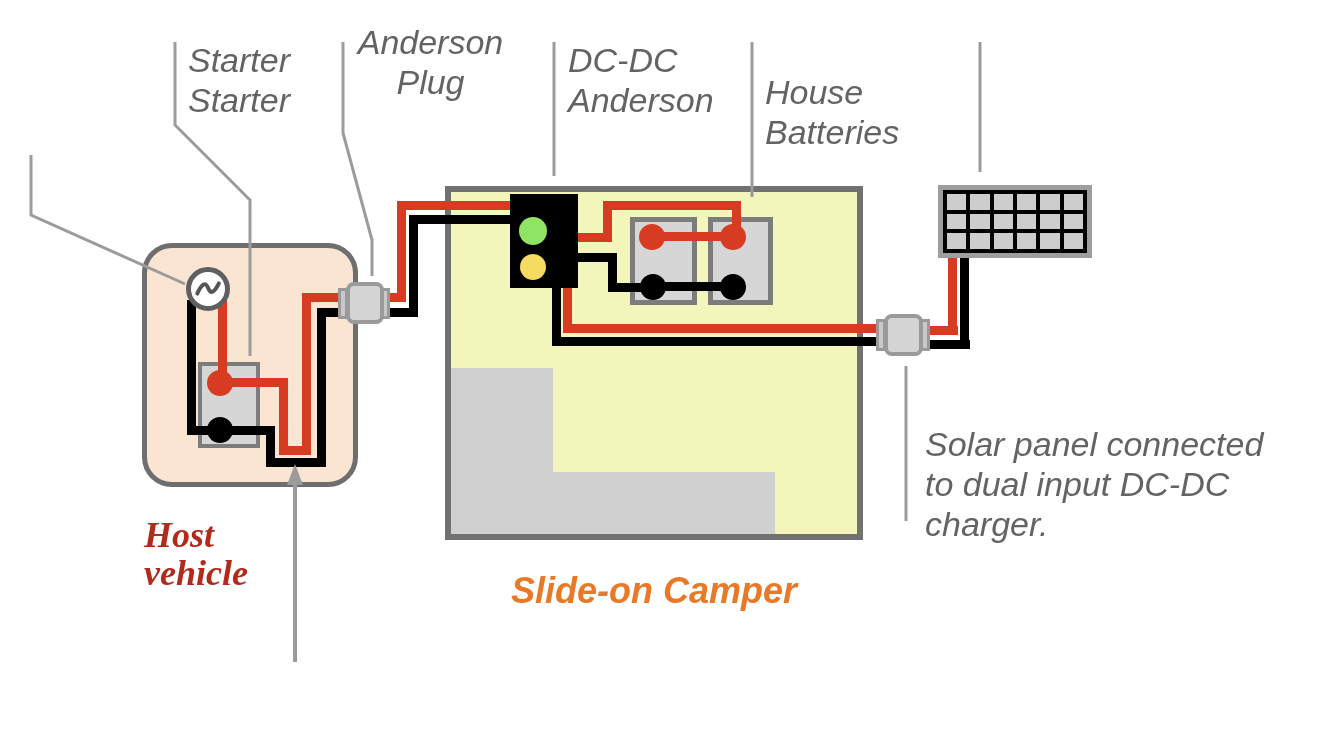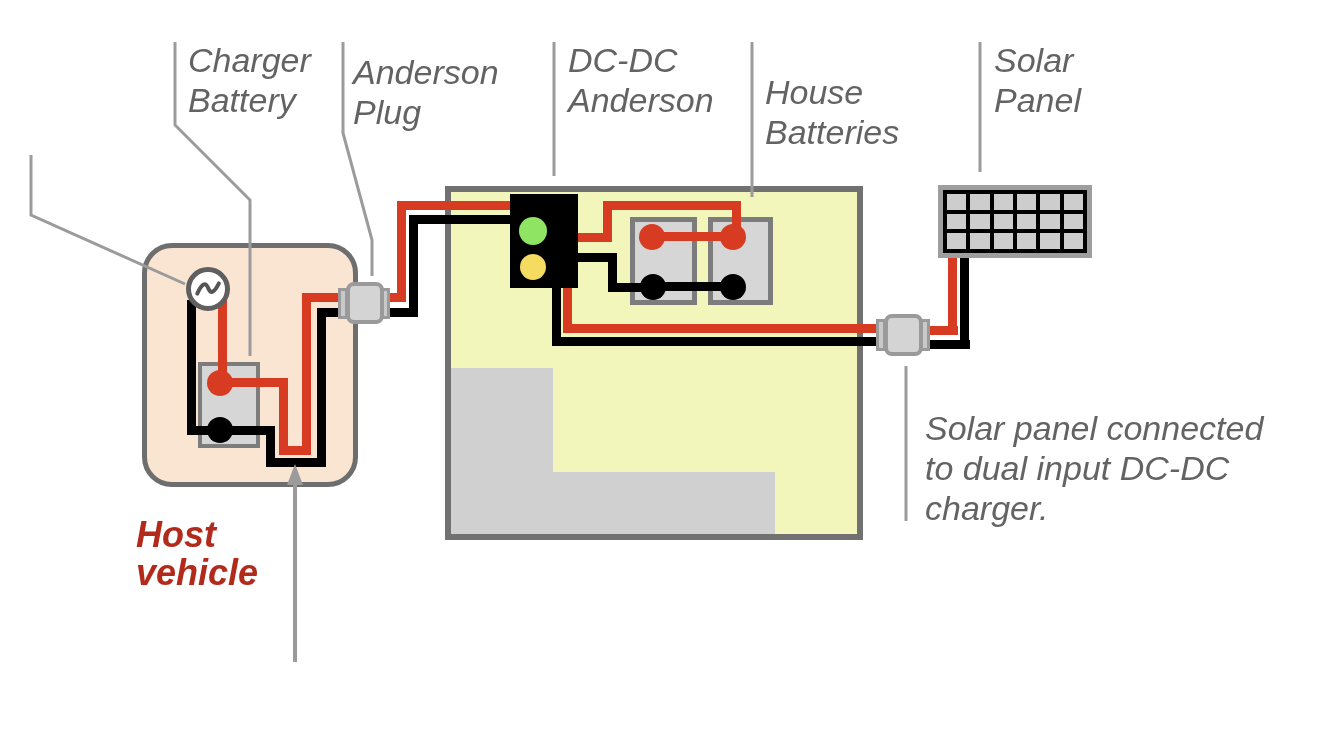--- a/index.html
+++ b/index.html
@@ -141,23 +141,23 @@
     <polyline points="175,42 175,125 250,200 250,356" fill="none" stroke="#9B9B9B" stroke-width="3"></polyline>
     <polyline points="343,42 343,133 372,240 372,276" fill="none" stroke="#9B9B9B" stroke-width="3"></polyline>
     <polyline points="554,42 554,176" fill="none" stroke="#9B9B9B" stroke-width="3"></polyline>
     <polyline points="752,42 752,197" fill="none" stroke="#9B9B9B" stroke-width="3"></polyline>
     <polyline points="980,42 980,172" fill="none" stroke="#9B9B9B" stroke-width="3"></polyline>
     <polyline points="906,366 906,521" fill="none" stroke="#9B9B9B" stroke-width="3"></polyline>
     <line x1="295" y1="478" x2="295" y2="662" stroke="#9B9B9B" stroke-width="4"></line>
     <polygon points="295,464 287,485 303,485" fill="#9B9B9B"></polygon>
   </svg>
 
-  <div class="lbl" style="left:188px;top:40px;width:130px;">Charger Battery</div>
-  <div class="lbl" style="left:353px;top:52px;width:155px;">Anderson Plug</div>
+  <div class="lbl" style="left:188px;top:40px;width:130px;">Starter Starter</div>
+  <div class="lbl" style="left:353px;top:22px;width:155px;text-align:center;">Anderson Plug</div>
   <div class="lbl" style="left:568px;top:40px;width:140px;">DC-DC Anderson</div>
   <div class="lbl" style="left:765px;top:40px;width:150px;margin-top:32px;">House Batteries</div>
-  <div class="lbl" style="left:994px;top:40px;width:110px;">Solar Panel</div>
 
-  <div class="note" style="left:925px;top:408px;width:368px;">Solar panel connected to dual input DC-DC charger.</div>
+  <div class="note" style="left:925px;top:424px;width:368px;">Solar panel connected to dual input DC-DC charger.</div>
 
-  <div class="region-host" style="left:136px;top:516px;width:130px;">Host vehicle</div>
+  <div class="region-host" style="left:144px;top:516px;width:130px;font-family:Liberation Serif, serif;">Host vehicle</div>
+  <div class="region-camper" style="left:445px;top:572px;width:418px;">Slide-on Camper</div>
 
 </div>
 
 </body></html>

